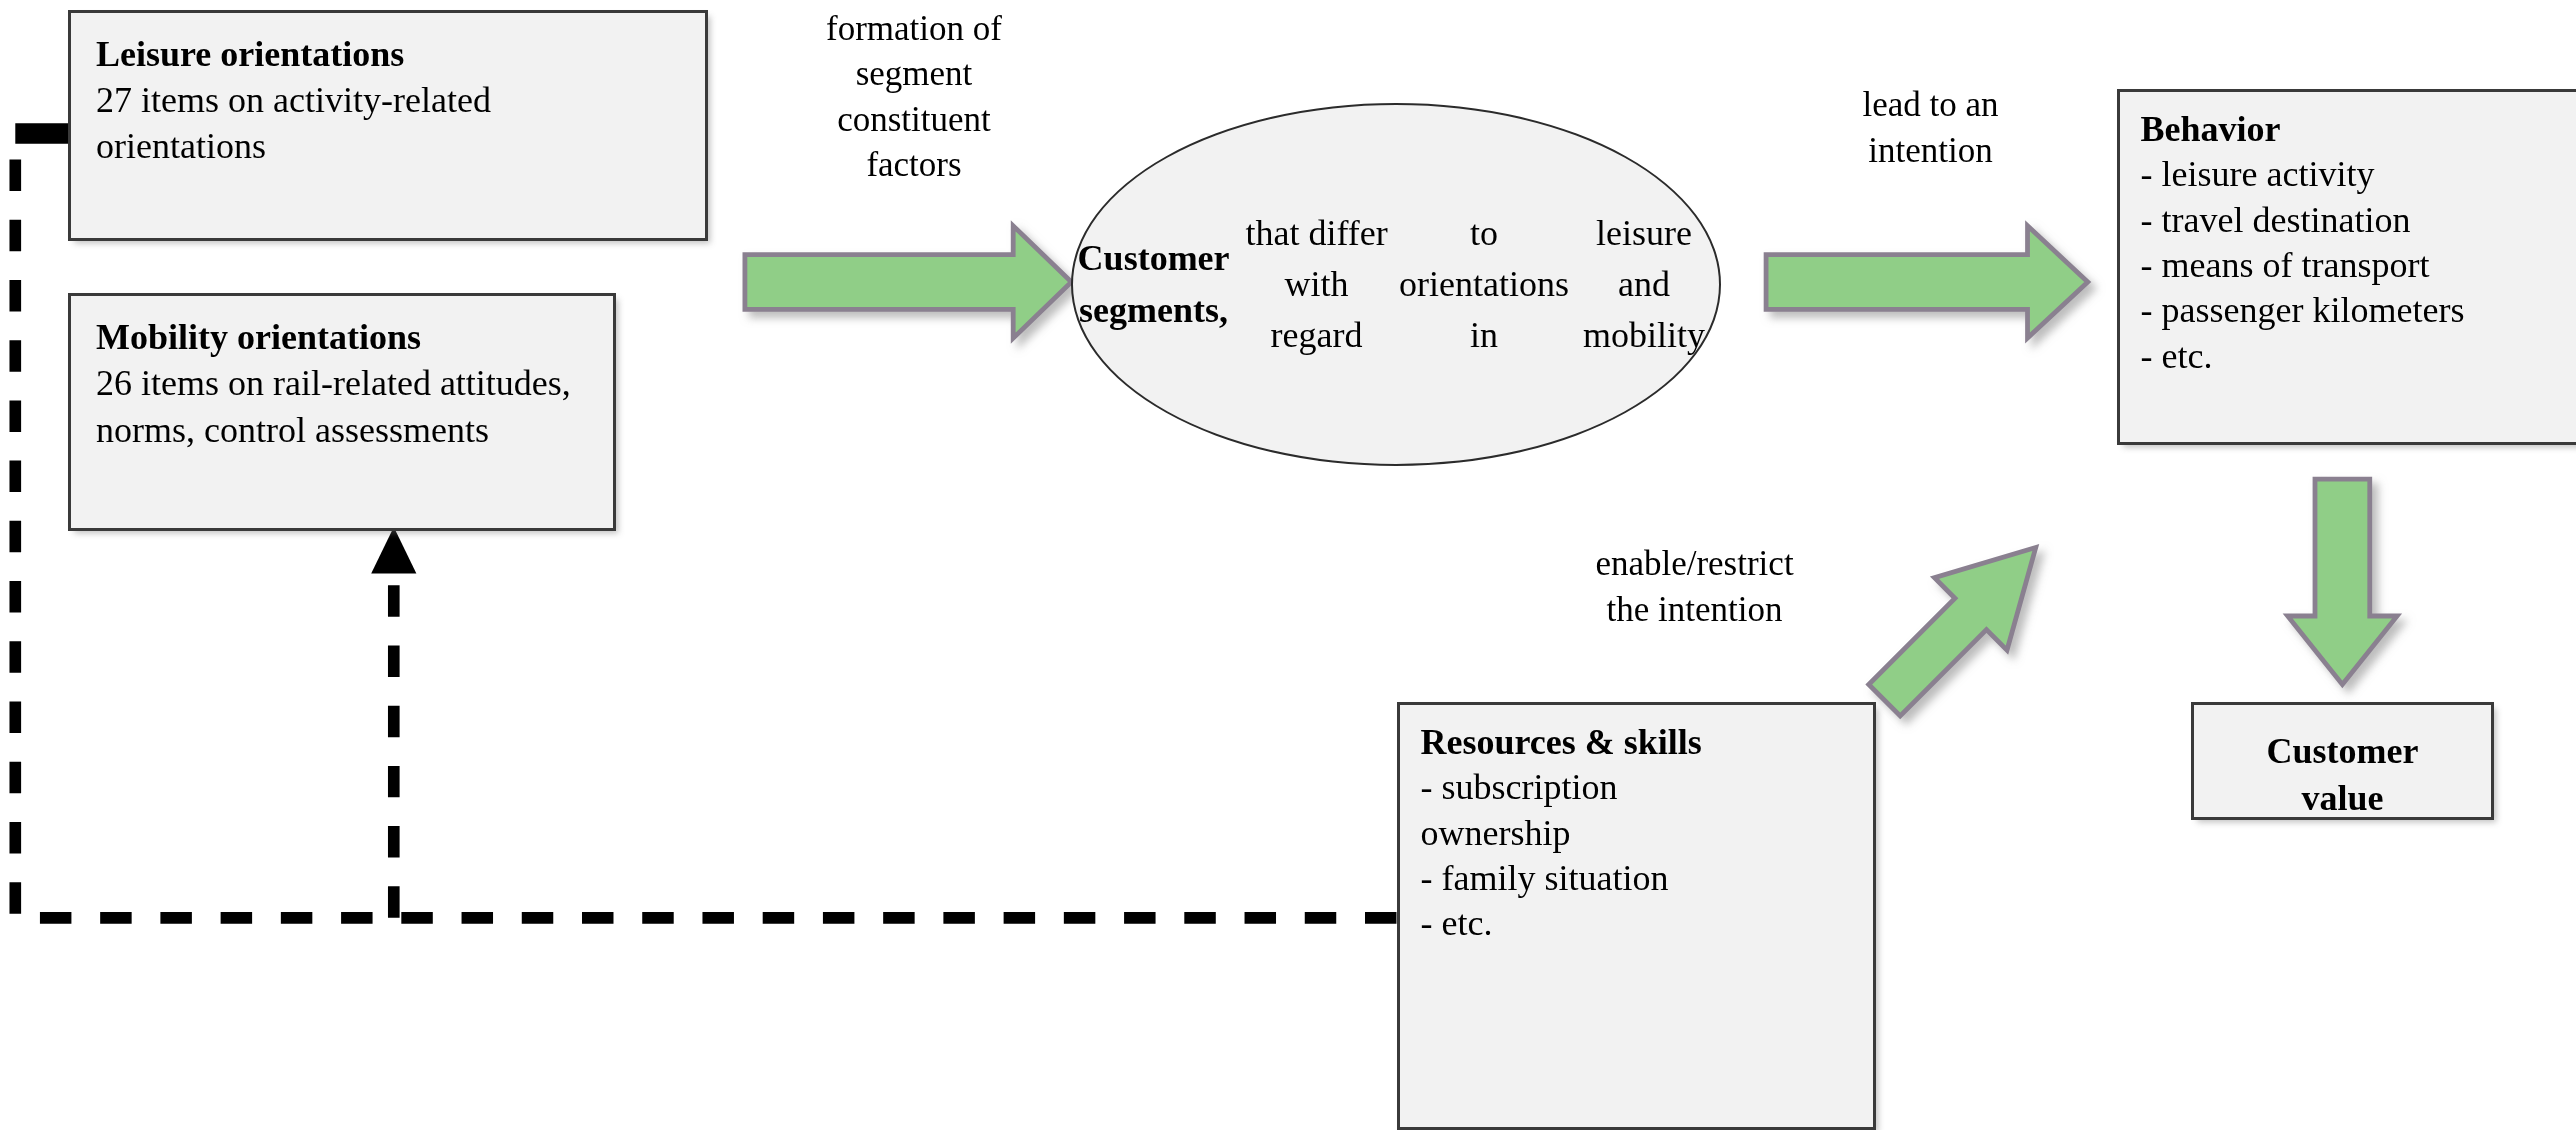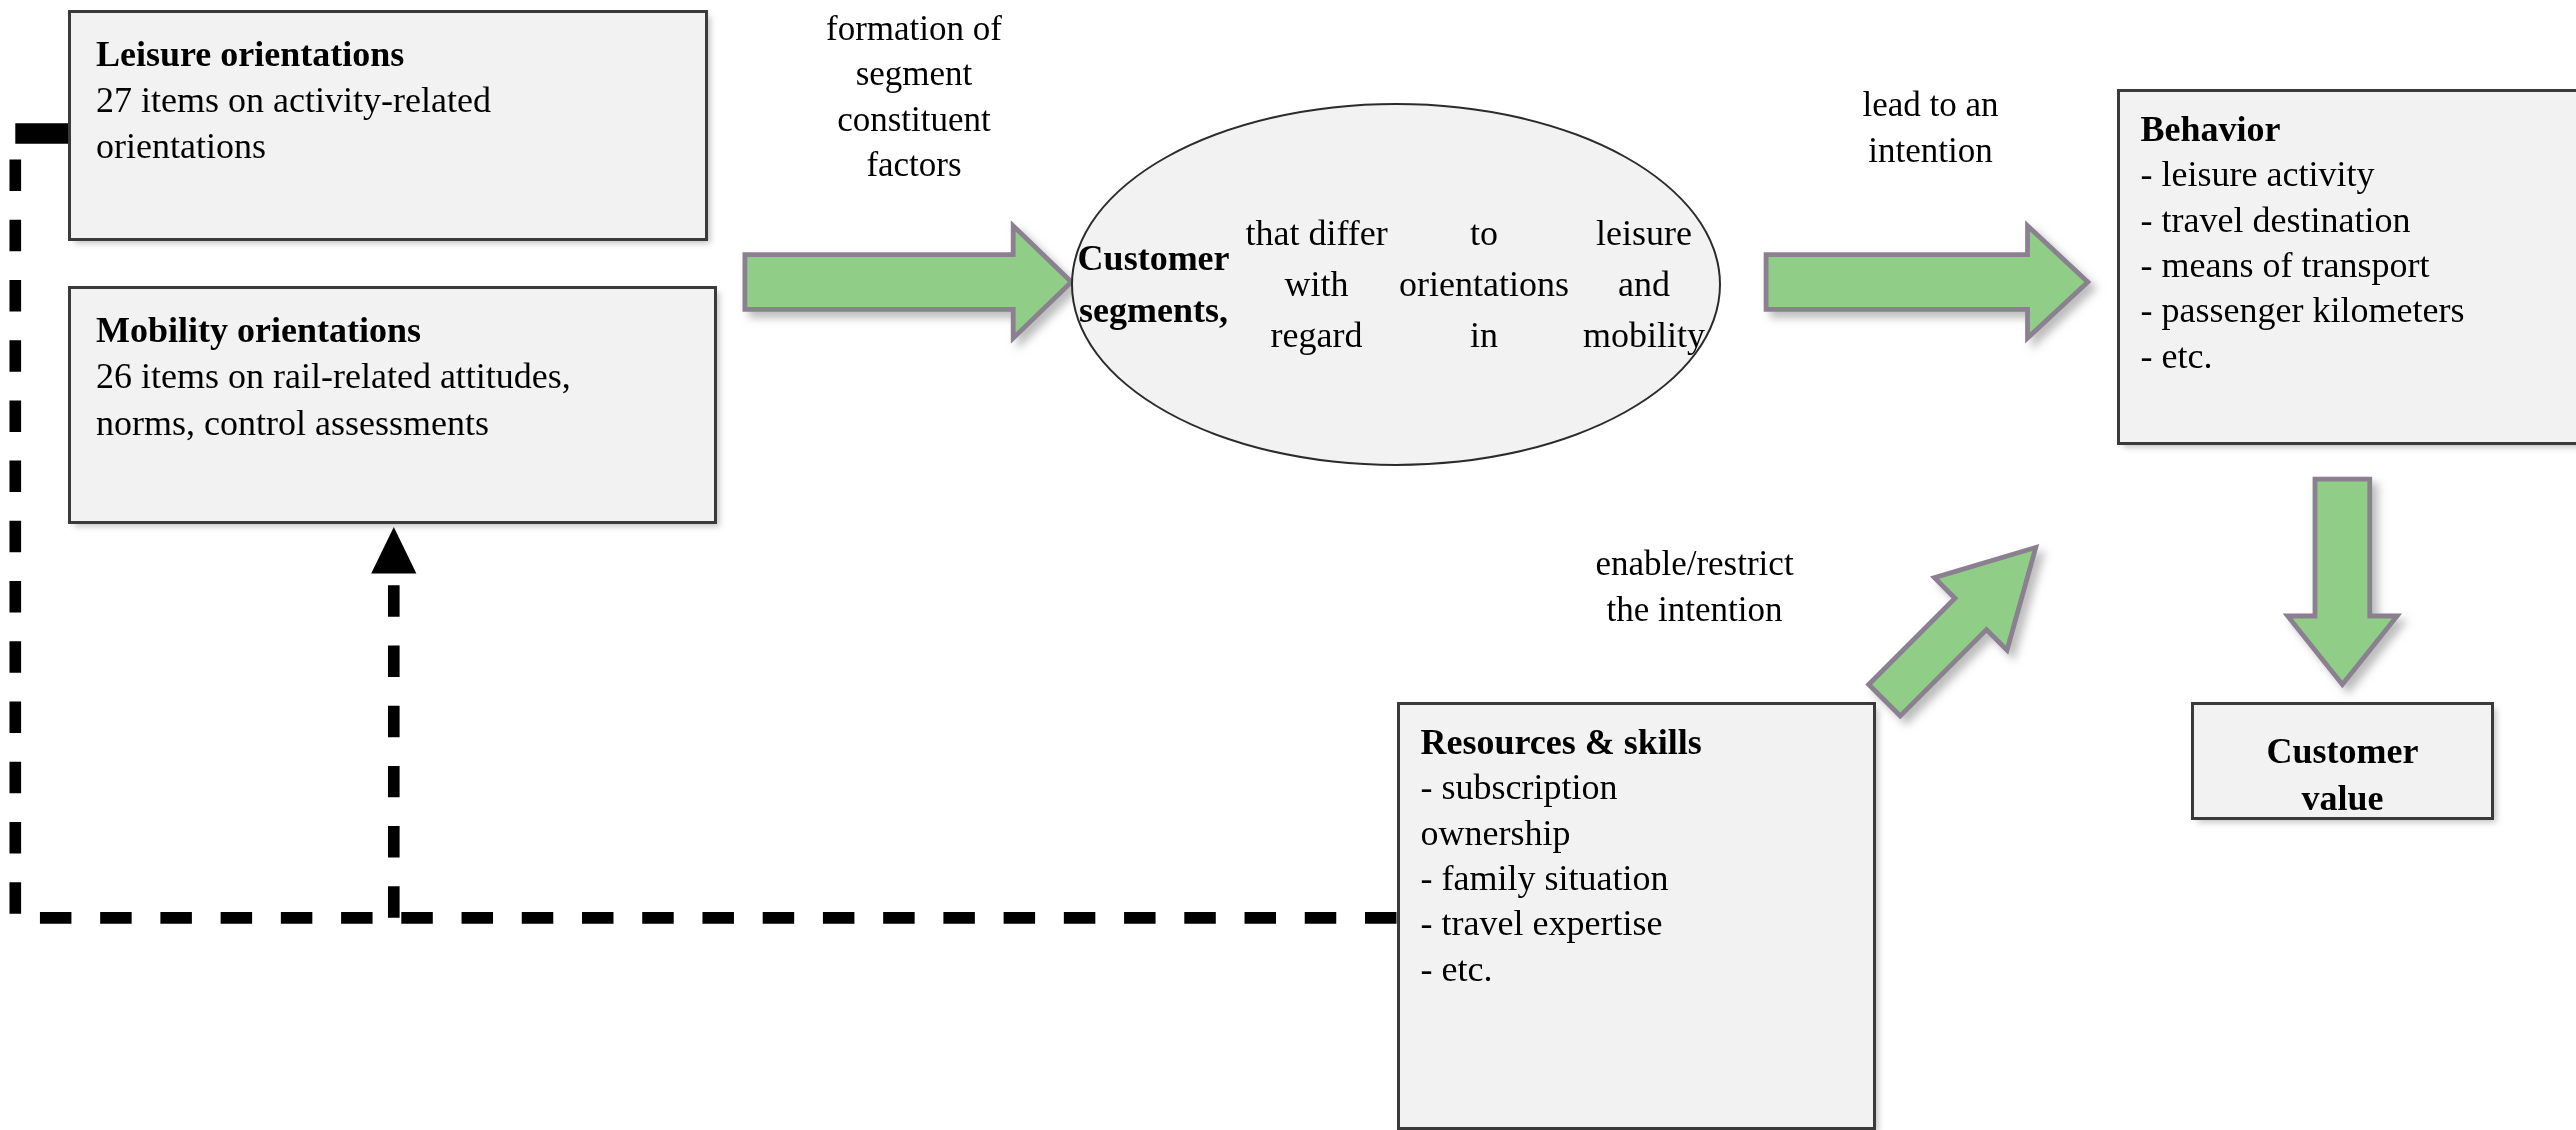--- a/index.html
+++ b/index.html
@@ -13,21 +13,21 @@
   .box .title{font-weight:bold;}
   .box .line{white-space:nowrap;}
 
   .txt-lbl{position:absolute;text-align:center;line-height:1.30;}
 
   
   #box-leisure{left:68px;top:9.6px;width:640px;height:231px;padding:18px 0 0 25px;}
   #box-leisure .title{font-size:36px;line-height:1.28;}
   #box-leisure .line{font-size:36px;line-height:1.30;}
 
-  #box-mobility{left:68px;top:286px;width:649px;height:238px;padding:18px 0 0 25px;}
+  #box-mobility{left:68px;top:293px;width:548px;height:238px;padding:18px 0 0 25px;}
   #box-mobility .title{font-size:36px;line-height:1.28;}
   #box-mobility .line{font-size:36px;line-height:1.30;}
 
   #box-behavior{left:2117px;top:89px;width:472px;height:356px;padding:15px 0 0 20.5px;}
   #box-behavior .title{font-size:36px;line-height:1.26;}
   #box-behavior .line{font-size:36px;line-height:1.26;}
 
   #box-resources{left:1397px;top:702px;width:479px;height:428px;padding:15px 0 0 20.5px;}
   #box-resources .title{font-size:36px;line-height:1.26;}
   #box-resources .line{font-size:36px;line-height:1.26;}
@@ -125,21 +125,20 @@
   <div class="txt-lbl" id="lbl-enable">
     <div>enable/restrict</div>
     <div>the intention</div>
   </div>
 
   <div class="box" id="box-resources">
     <div class="title">Resources &amp; skills</div>
     <div class="line">- subscription</div>
     <div class="wrapline">ownership</div>
     <div class="line">- family situation</div>
-    <div class="line">- travel expertise</div>
     <div class="line">- etc.</div>
   </div>
 
   <div class="box" id="box-custvalue">
     <div class="title">
       <div>Customer</div>
       <div>value</div>
     </div>
   </div>
 

